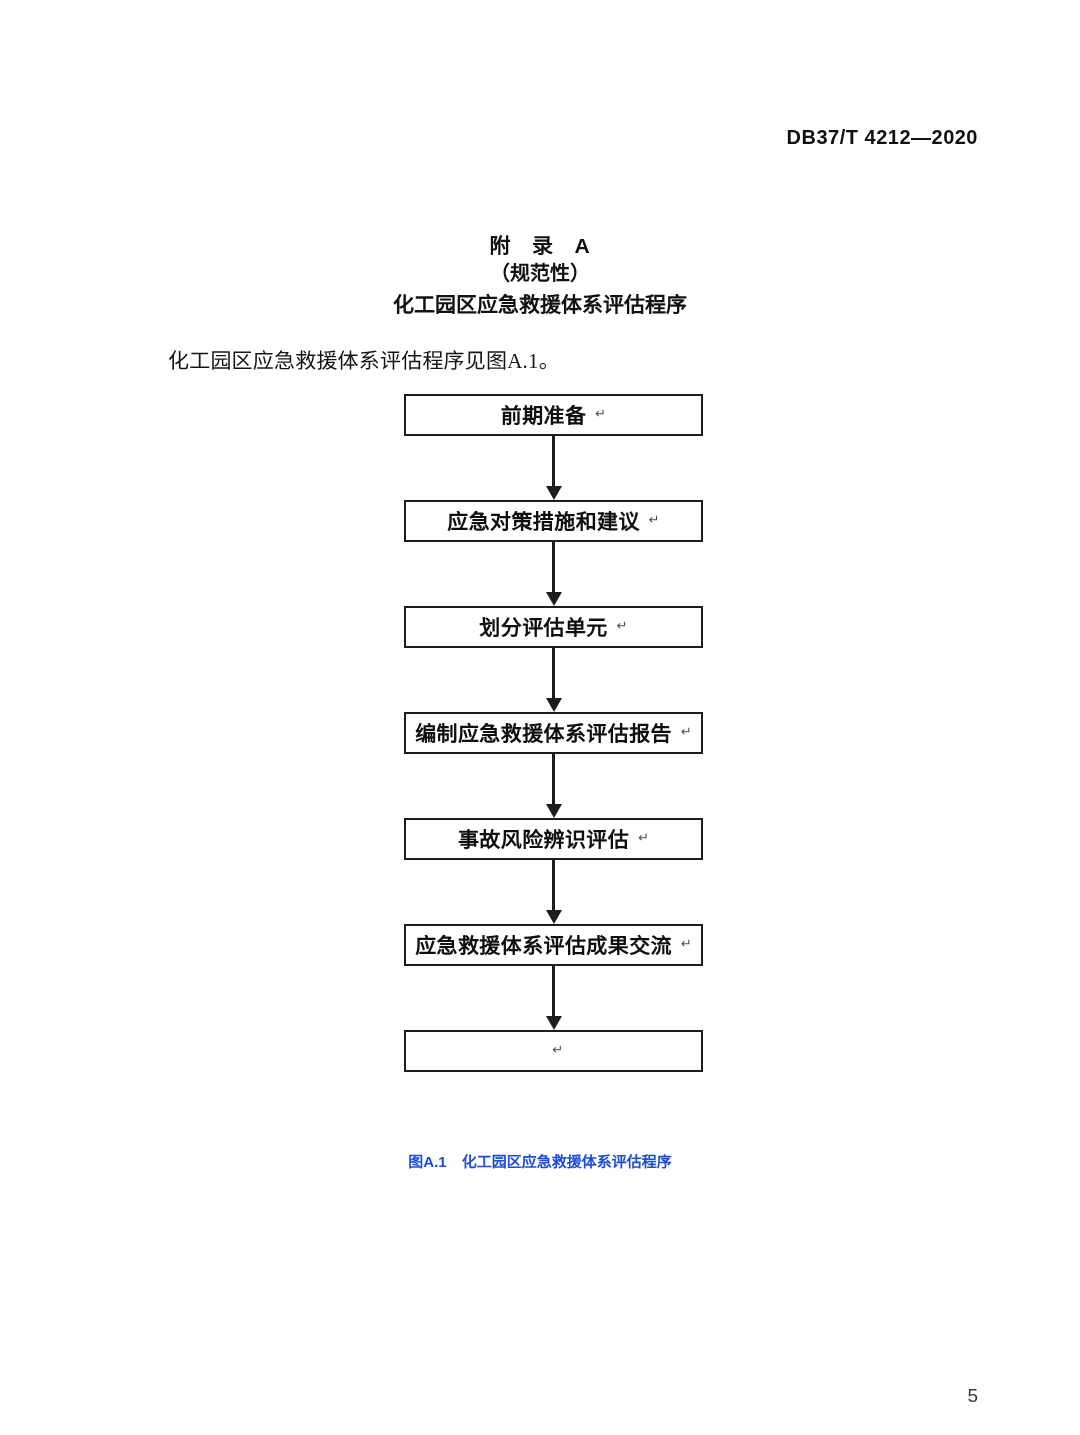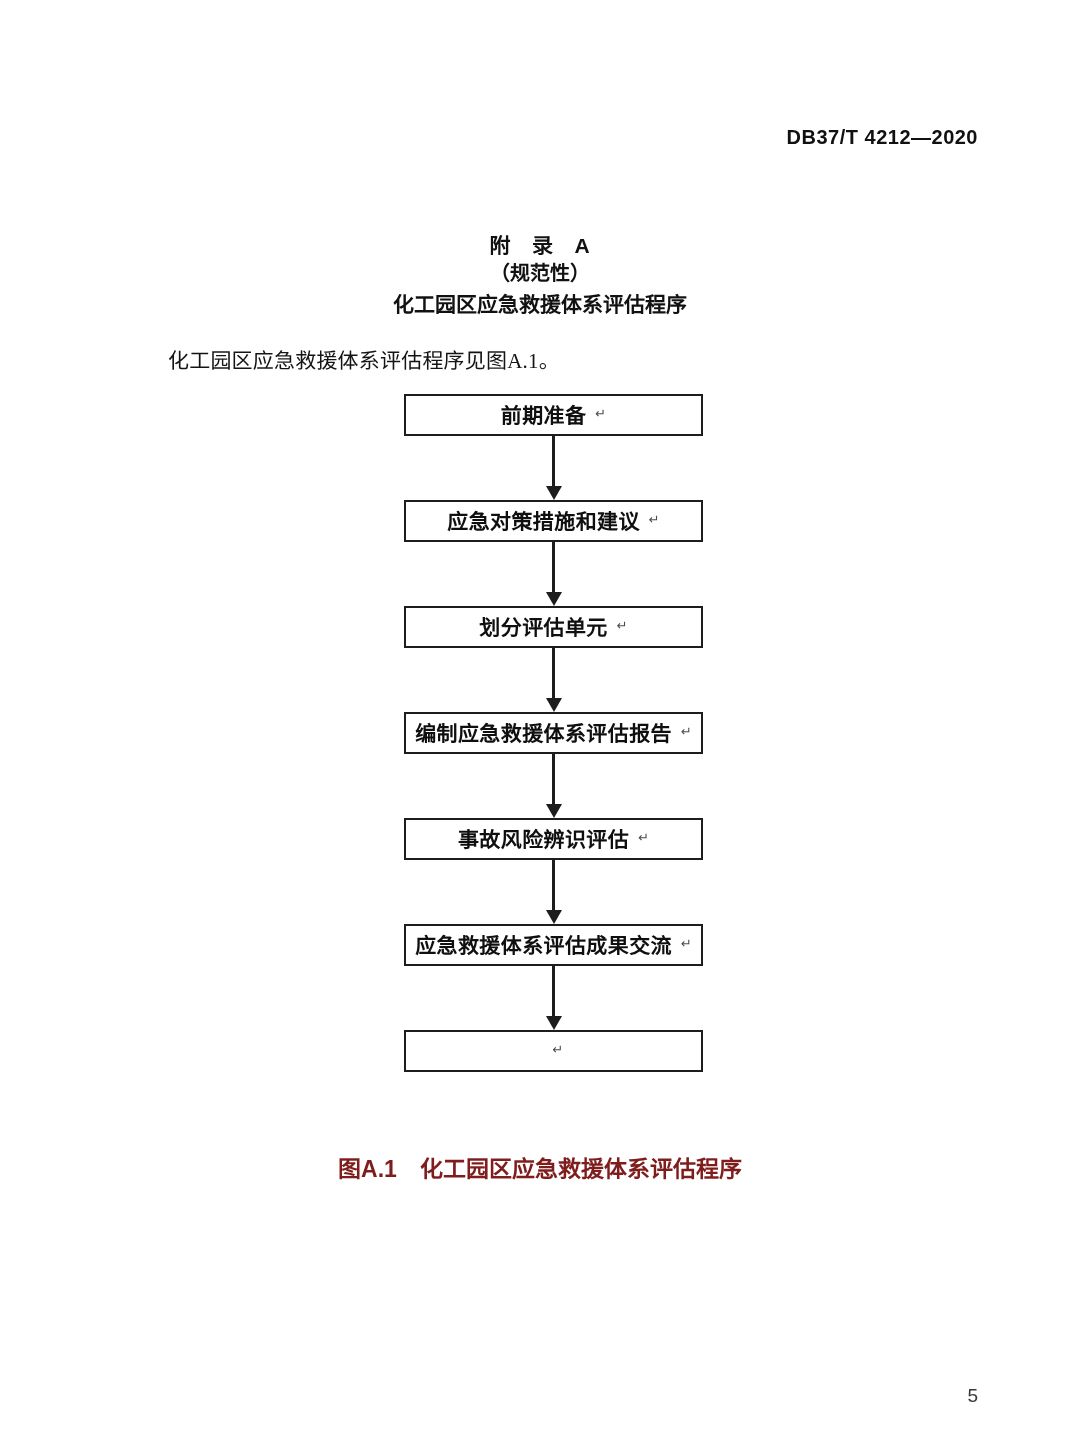--- a/index.html
+++ b/index.html
@@ -136,23 +136,23 @@
   }
 
   
   .fig-caption {
     position: absolute;
     top: 1150px;
     left: 0;
     width: 1080px;
     text-align: center;
     font-family: "Liberation Sans", "DejaVu Sans", sans-serif;
-    font-size: 23px;
-    font-weight: 700;
-    color: #7f1d1d;
+    font-size: 15px;
+    font-weight: 700;
+    color: #1d4ed8;
     white-space: pre;
   }
 
   
   .page-number {
     position: absolute;
     bottom: 28px;
     right: 102px;
     font-family: "Liberation Sans", "DejaVu Sans", sans-serif;
     font-size: 19px;

